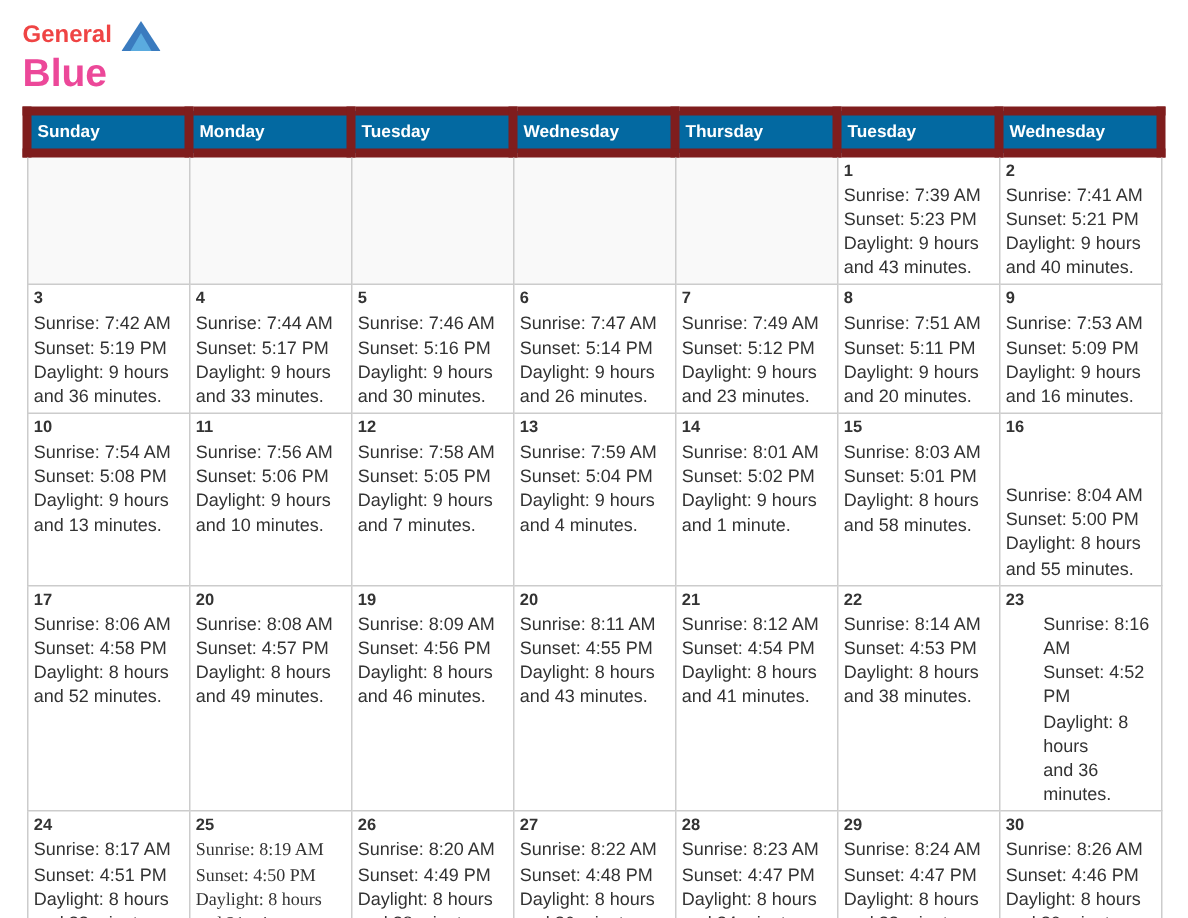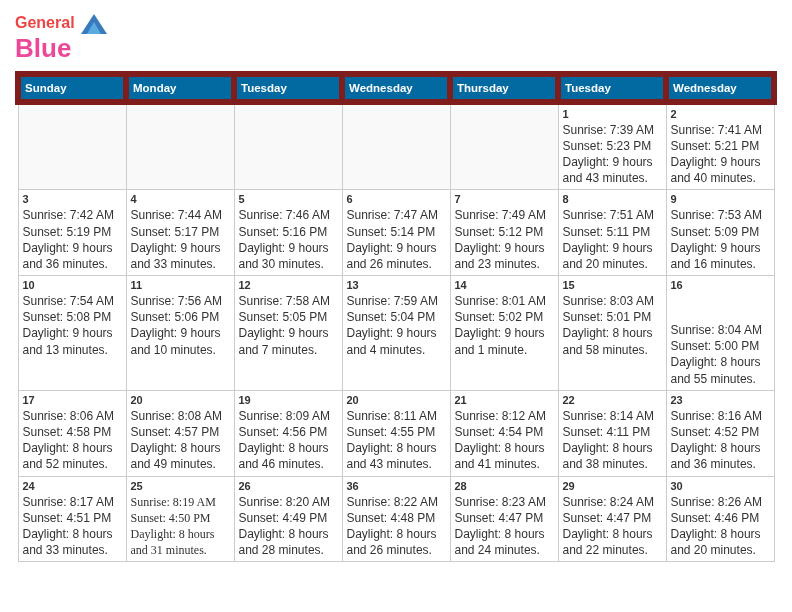--- a/index.html
+++ b/index.html
@@ -271,27 +271,27 @@
           <td>
             <div class="day-number">21</div>
             <div class="day-info" style="white-space: pre-line;">Sunrise: 8:12 AM
 Sunset: 4:54 PM
 Daylight: 8 hours
 and 41 minutes.</div>
           </td>
           <td>
             <div class="day-number">22</div>
             <div class="day-info" style="white-space: pre-line;">Sunrise: 8:14 AM
-Sunset: 4:11 PM
+Sunset: 4:53 PM
 Daylight: 8 hours
 and 38 minutes.</div>
           </td>
           <td>
             <div class="day-number">23</div>
-            <div class="day-info" style="white-space: pre-line;">Sunrise: 8:16 AM
+            <div class="day-info" style="white-space: pre-line; margin-left: 25px;">Sunrise: 8:16 AM
 Sunset: 4:52 PM
 Daylight: 8 hours
 and 36 minutes.</div>
           </td>
         </tr>
         <tr>
           <td>
             <div class="day-number">24</div>
             <div class="day-info" style="white-space: pre-line;">Sunrise: 8:17 AM
 Sunset: 4:51 PM
@@ -306,21 +306,21 @@
 and 31 minutes.</div>
           </td>
           <td>
             <div class="day-number">26</div>
             <div class="day-info" style="white-space: pre-line;">Sunrise: 8:20 AM
 Sunset: 4:49 PM
 Daylight: 8 hours
 and 28 minutes.</div>
           </td>
           <td>
-            <div class="day-number">36</div>
+            <div class="day-number">27</div>
             <div class="day-info" style="white-space: pre-line;">Sunrise: 8:22 AM
 Sunset: 4:48 PM
 Daylight: 8 hours
 and 26 minutes.</div>
           </td>
           <td>
             <div class="day-number">28</div>
             <div class="day-info" style="white-space: pre-line;">Sunrise: 8:23 AM
 Sunset: 4:47 PM
 Daylight: 8 hours

